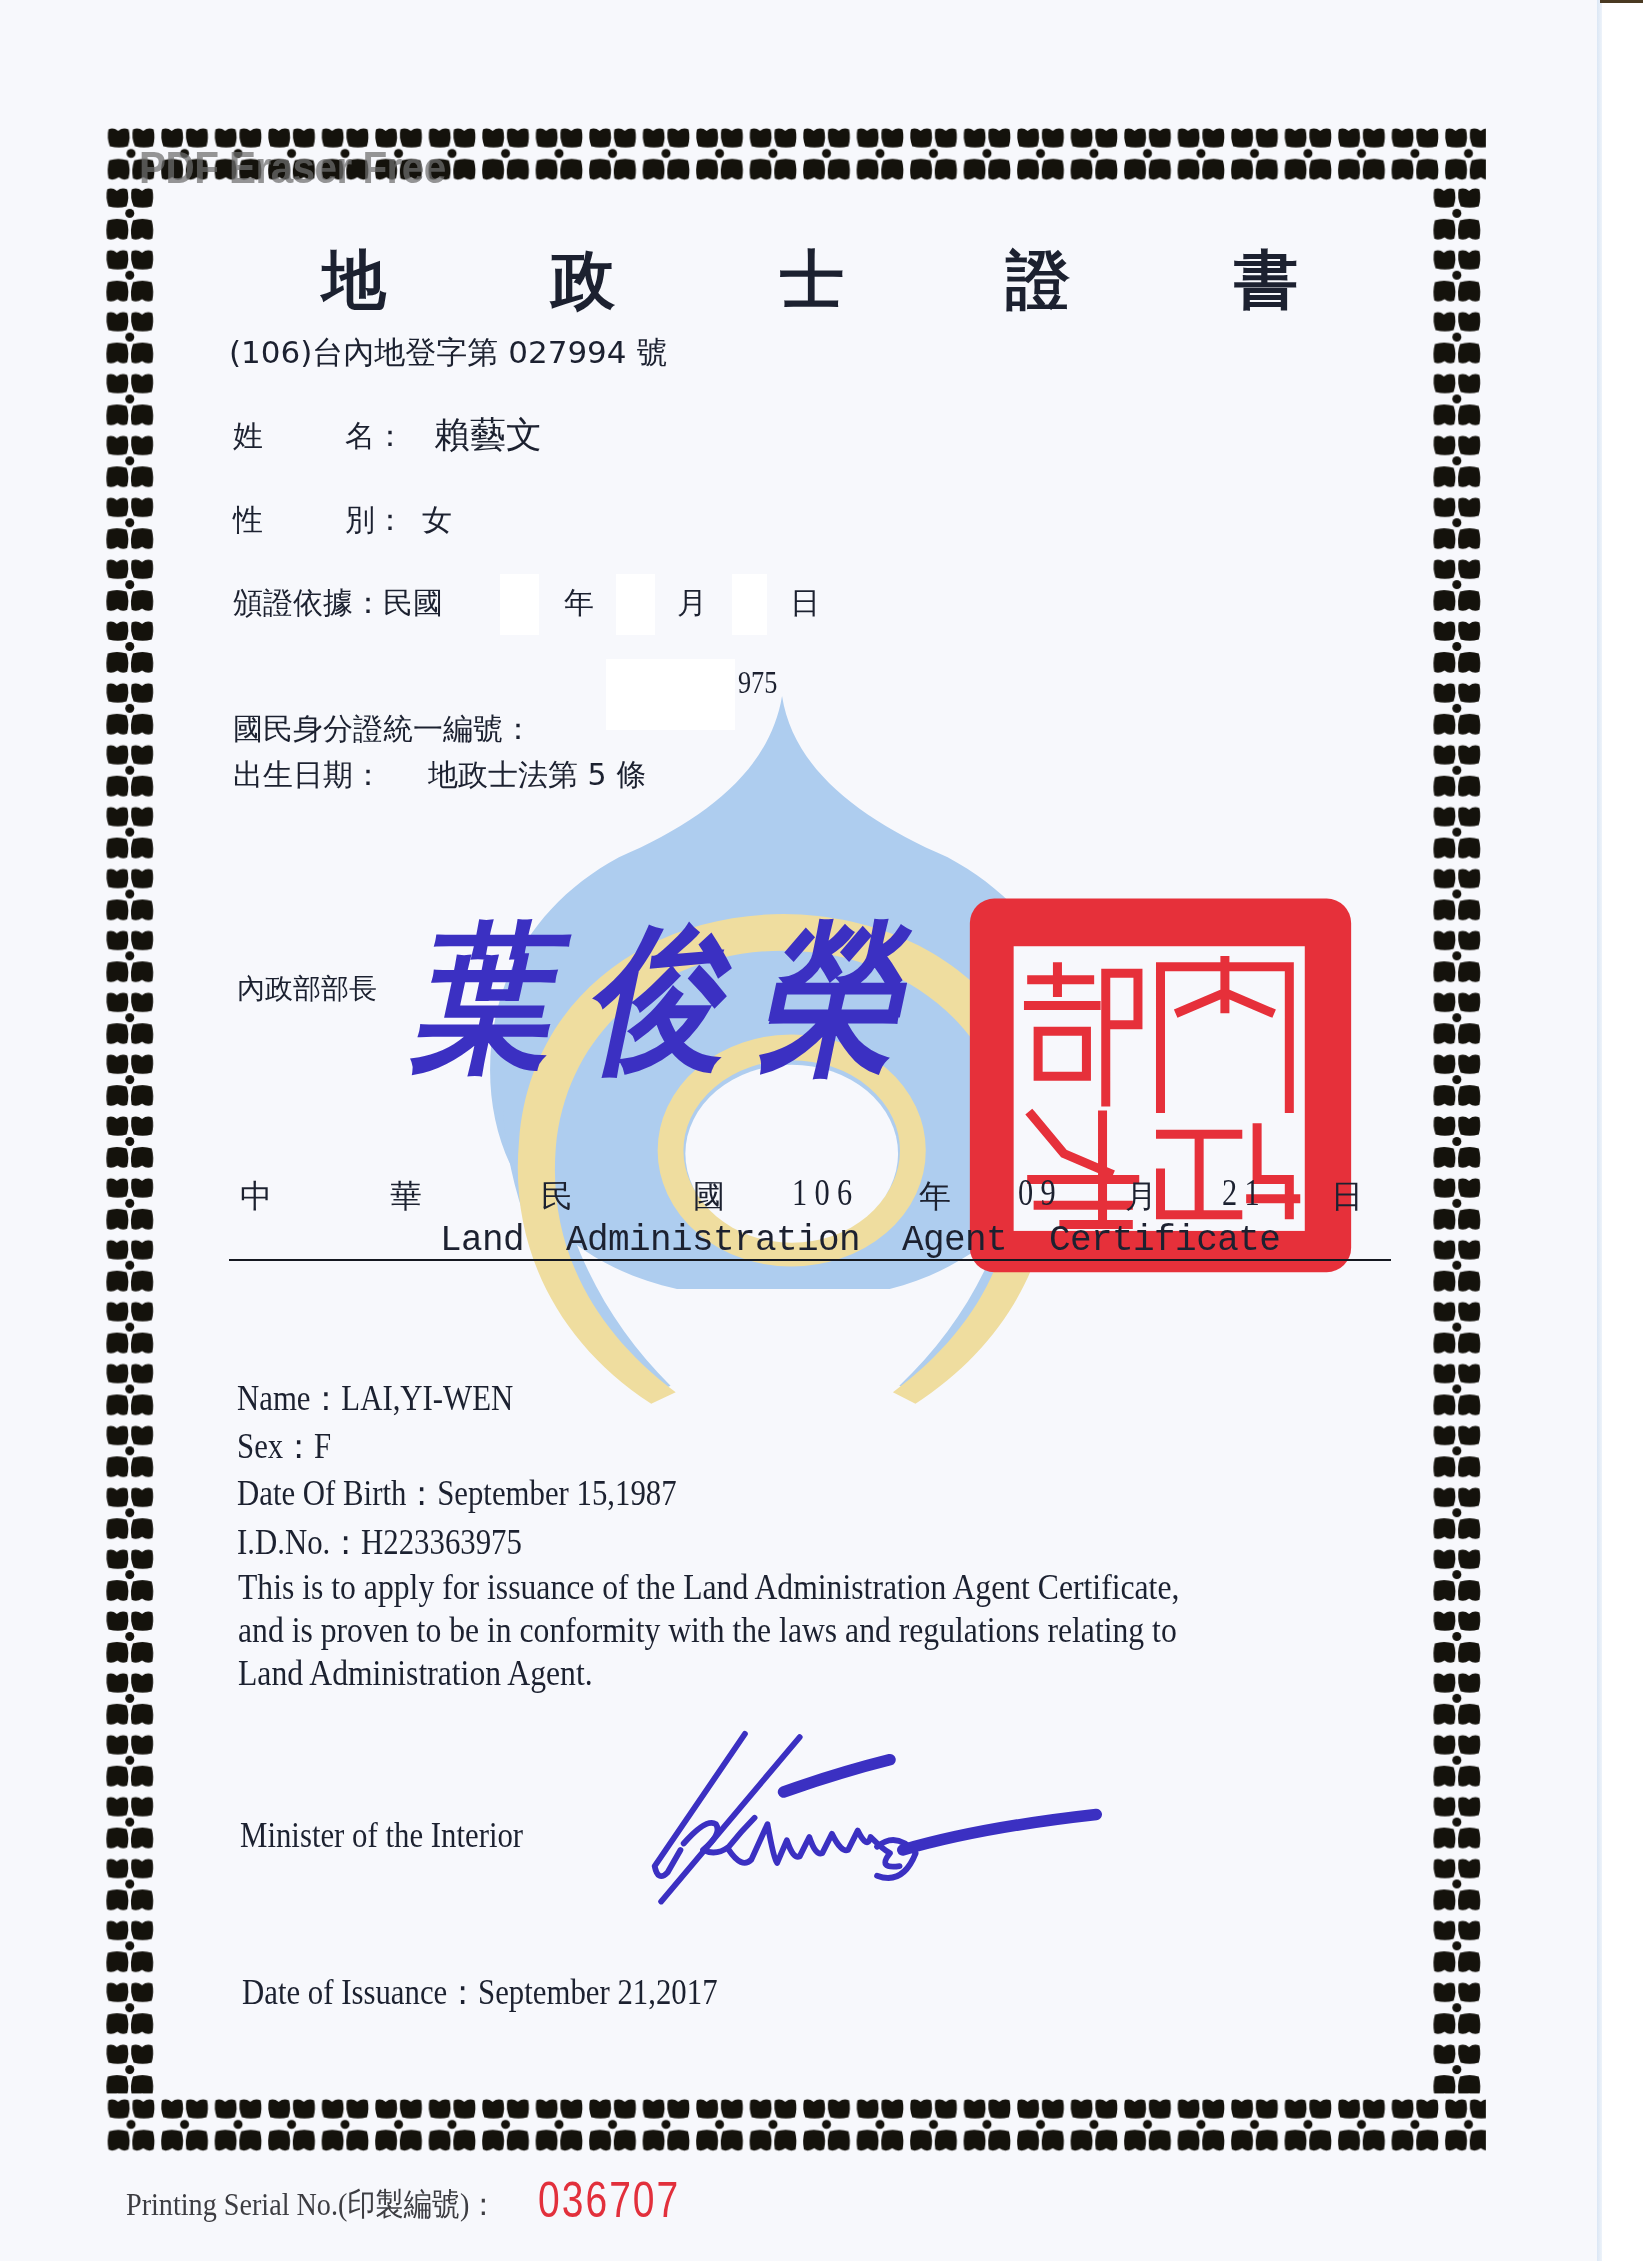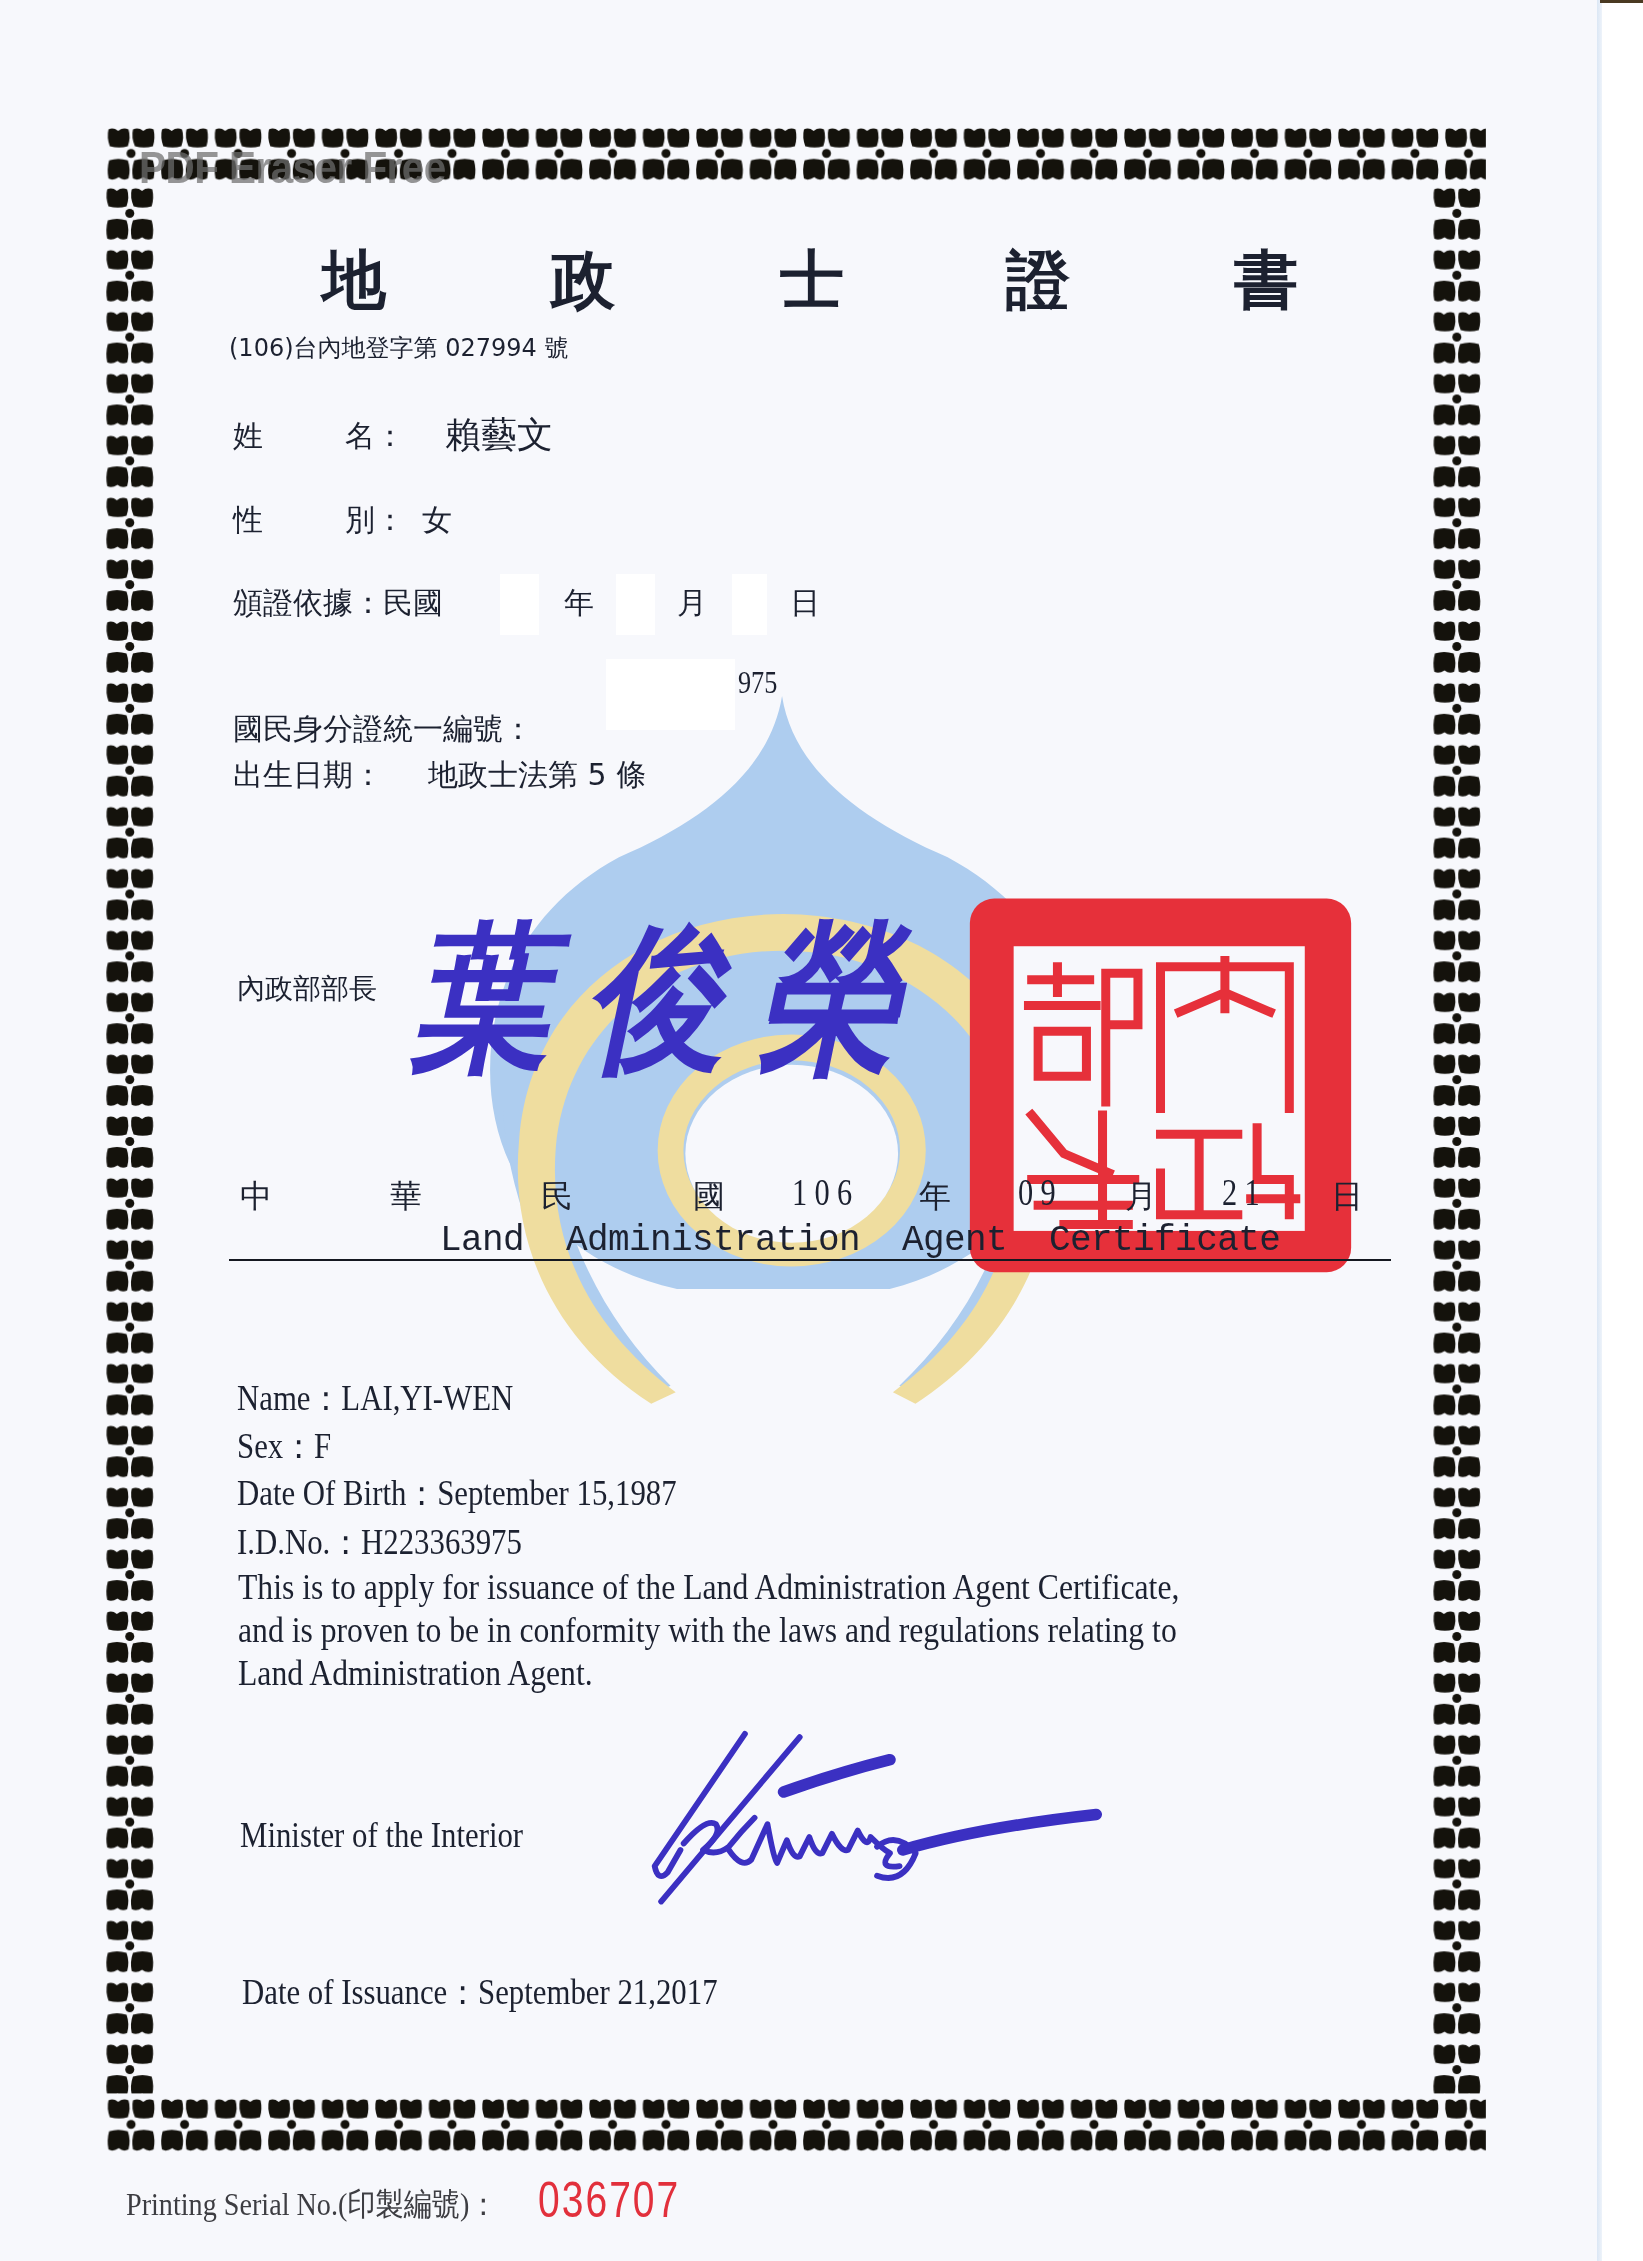--- a/index.html
+++ b/index.html
@@ -12,21 +12,21 @@
   .sans { font-family:"DejaVu Sans","Liberation Sans",sans-serif; }
 
   
   .border-svg { position:absolute; left:0; top:0; }
 
   
   .watermark { left:139px; top:143px; font-family:"Liberation Sans","DejaVu Sans",sans-serif; font-weight:bold; font-size:44px; color:rgba(110,110,110,0.72); letter-spacing:-0.6px; white-space:nowrap; transform:scaleX(0.92); transform-origin:left top; }
 
   
   .title-char { font-family:"DejaVu Serif","Liberation Serif",serif; font-weight:bold; font-size:64px; top:237px; }
-  .reg-no { left:229px; top:332px; font-size:24px; }
+  .reg-no { left:229px; top:332px; font-size:31px; }
   .cn-row { font-size:30px; white-space:pre; }
   .redact { background:#ffffff; }
   .num { font-family:"Liberation Serif","DejaVu Serif",serif; font-size:32px; transform:scaleX(0.82); transform-origin:left top; }
 
   .minister-cn { left:237px; top:970px; font-size:28px; }
   .sig-cn { left:445px; top:893px; font-family:"DejaVu Serif",serif; font-weight:bold; font-size:139px; color:#3b30c2; letter-spacing:35px; white-space:nowrap; transform:skewX(-12deg) scaleY(1.15); transform-origin:left top; }
 
   .date-row span { position:absolute; top:1175px; font-size:32px; }
   .date-row .num { font-size:37px; top:1171px; }
 
@@ -93,21 +93,21 @@
 <div class="abs title-char ink" style="left:322px">地</div>
 <div class="abs title-char ink" style="left:551px">政</div>
 <div class="abs title-char ink" style="left:780px">士</div>
 <div class="abs title-char ink" style="left:1006px">證</div>
 <div class="abs title-char ink" style="left:1234px">書</div>
 
 <div class="abs reg-no ink sans">(106)台內地登字第 027994 號</div>
 
 <div class="abs cn-row ink sans" style="left:233px;top:416px">姓</div>
 <div class="abs cn-row ink sans" style="left:345px;top:416px">名：</div>
-<div class="abs cn-row ink sans" style="left:445px;top:411px;font-size:36px">賴藝文</div>
+<div class="abs cn-row ink sans" style="left:434px;top:411px;font-size:36px">賴藝文</div>
 
 <div class="abs cn-row ink sans" style="left:233px;top:500px">性</div>
 <div class="abs cn-row ink sans" style="left:345px;top:500px">別：</div>
 <div class="abs cn-row ink sans" style="left:422px;top:500px">女</div>
 
 <div class="abs cn-row ink sans" style="left:233px;top:583px">頒證依據：民國</div>
 <div class="abs redact" style="left:500px;top:574px;width:39px;height:61px"></div>
 <div class="abs cn-row ink sans" style="left:564px;top:583px">年</div>
 <div class="abs redact" style="left:616px;top:574px;width:39px;height:61px"></div>
 <div class="abs cn-row ink sans" style="left:677px;top:583px">月</div>

